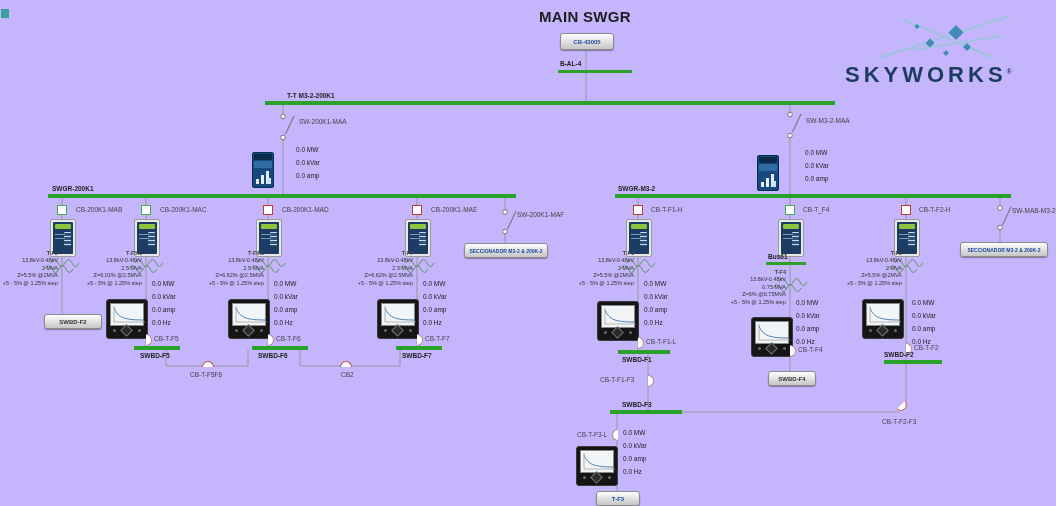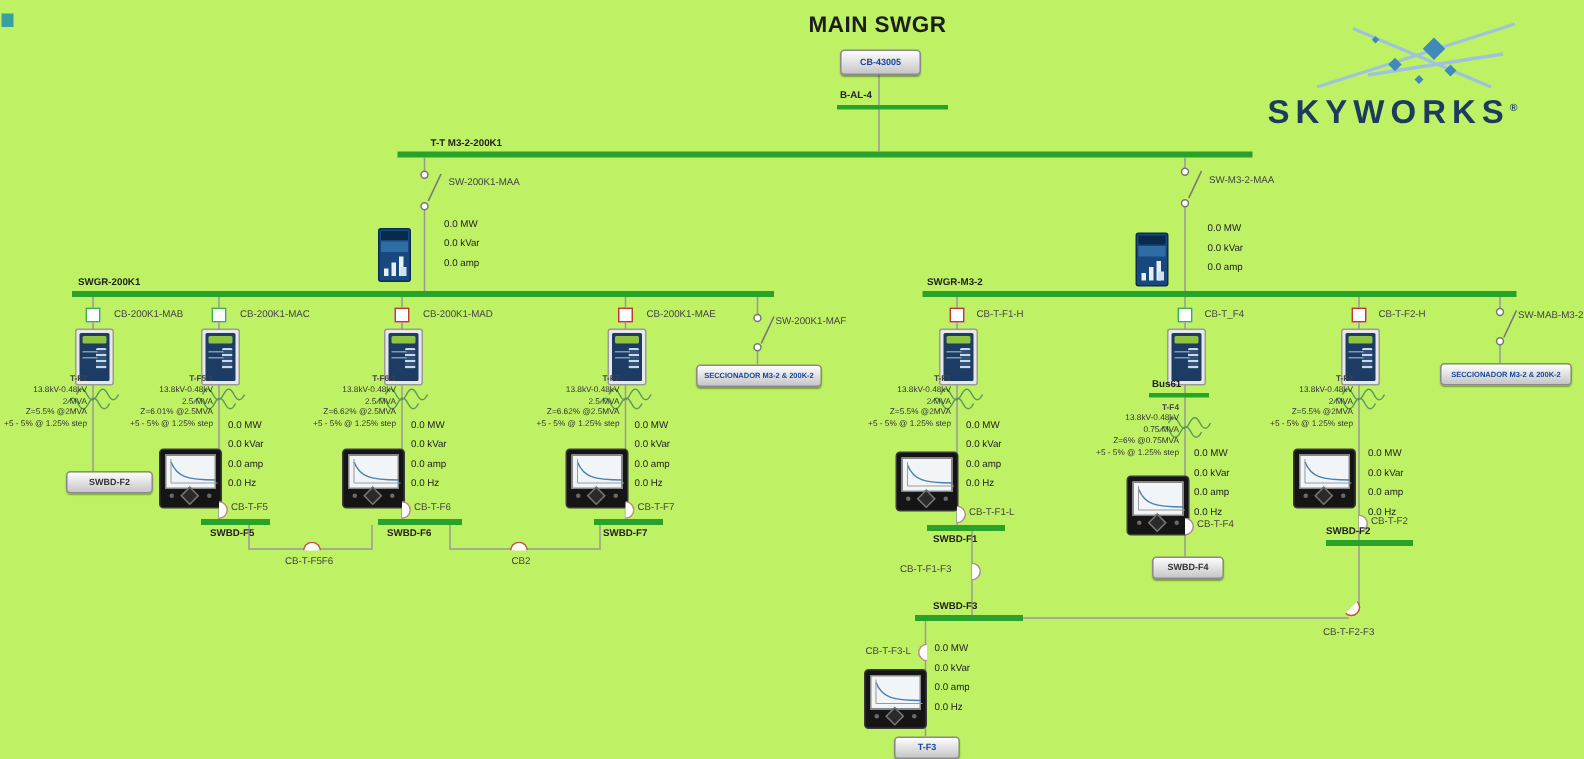--- a/index.html
+++ b/index.html
@@ -1,16 +1,16 @@
 <!DOCTYPE html>
 <html><head>
 <meta charset="utf-8">
 <style>
   html,body{margin:0;padding:0;background:#ffffff;}
-  #stage{position:relative;width:1056px;height:506px;background:#bef264;overflow:hidden;
+  #stage{position:relative;width:1056px;height:506px;background:#c4b5fd;overflow:hidden;
          font-family:"Liberation Sans",sans-serif;color:#222;}
   svg.overlay{position:absolute;left:0;top:0;width:1056px;height:506px;}
   .lbl{position:absolute;font-size:6.5px;color:#444;white-space:nowrap;line-height:1;}
   .lbl-bus{position:absolute;font-size:6.5px;font-weight:bold;color:#222;white-space:nowrap;line-height:1;}
   .bus{position:absolute;height:4px;background:#28a228;}
   .bus-sm{position:absolute;height:3px;background:#28a228;}
   .brk{position:absolute;width:8px;height:8px;background:#fff;border:1.5px solid #3fae49;}
   .brk.open{border-color:#c0392b;}
   .arc-v{position:absolute;width:5px;height:10px;background:#fff;border:1.2px solid #bb8a8a;border-left:none;border-radius:0 10px 10px 0;}
   .arc-v.bulge-left{border:1.2px solid #bb8a8a;border-right:none;border-radius:10px 0 0 10px;}

